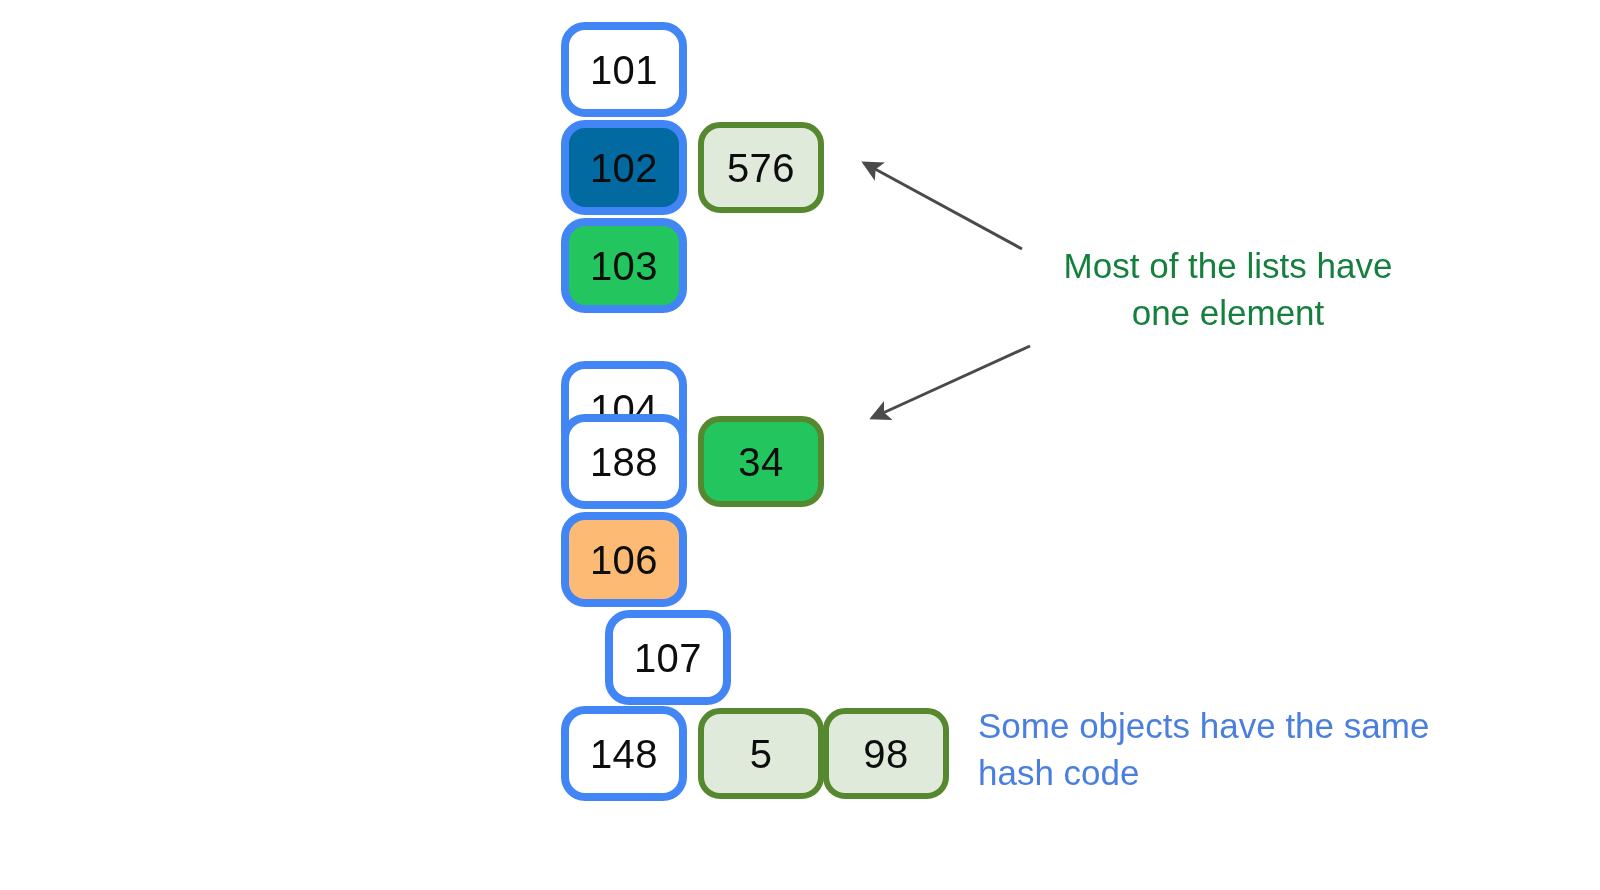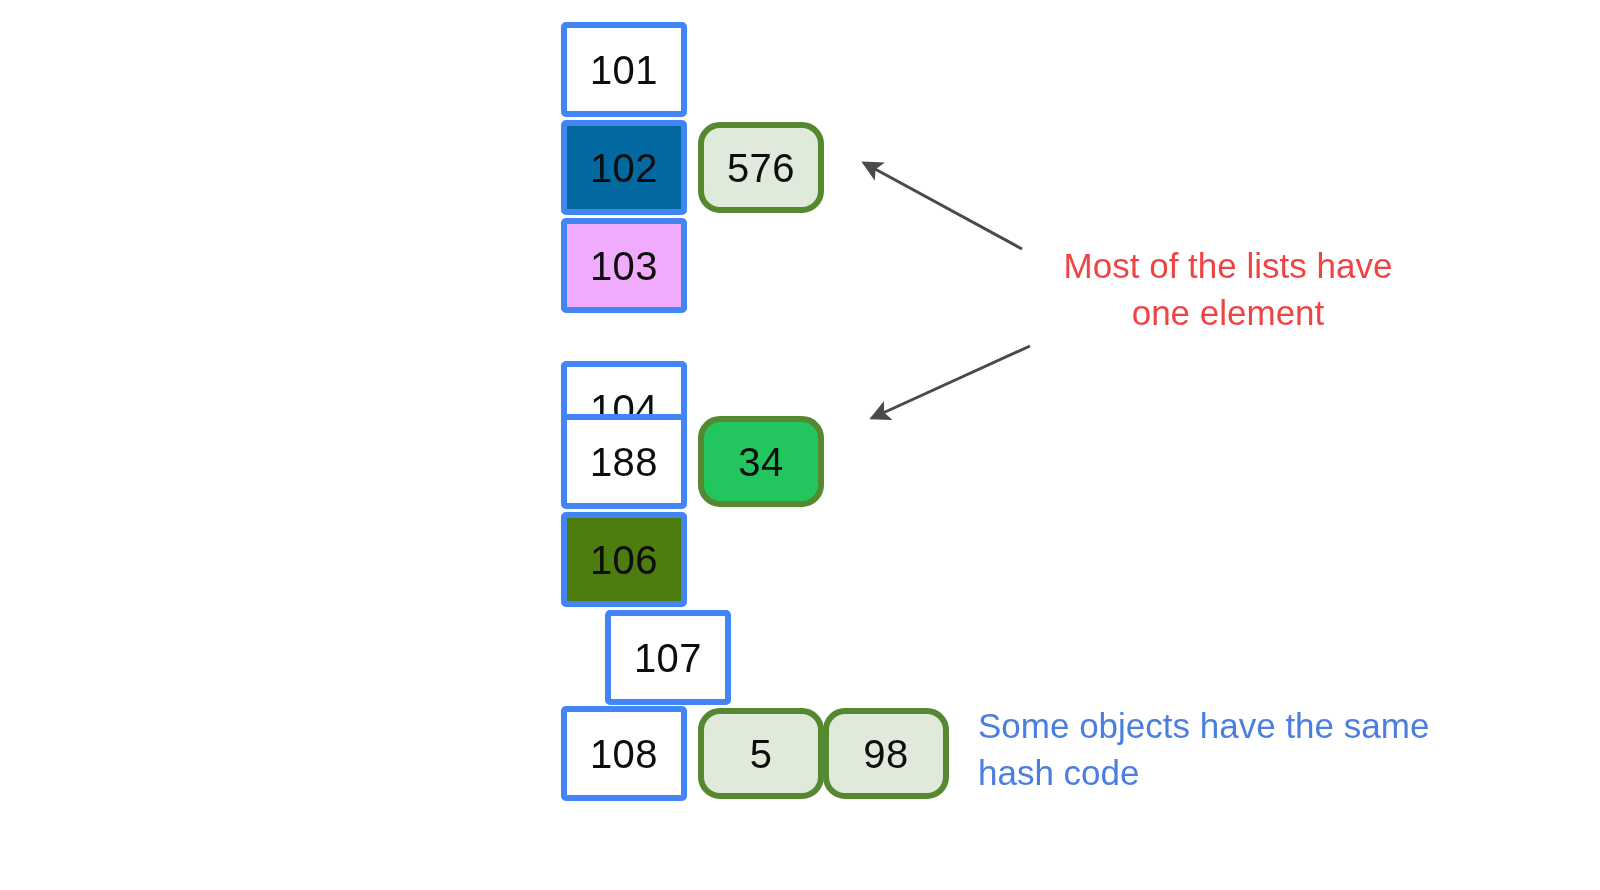--- a/index.html
+++ b/index.html
@@ -32,22 +32,22 @@
     height: 95px;
   }
 
   .index-cell {
     position: absolute;
     left: 0;
     top: 0;
     width: 126px;
     height: 95px;
     box-sizing: border-box;
-    border: 6px solid #eab308;
-    border-radius: 5px;
+    border: 8px solid #eab308;
+    border-radius: 24px;
     background: #ffffff;
     display: flex;
     align-items: center;
     justify-content: center;
     color: #0d0d0d;
     font-size: 40px;
     letter-spacing: 0.5px;
     line-height: 1;
     z-index: 2;
   }
@@ -118,48 +118,48 @@
   <div class="bucket-row" id="row-0" style="top:22px;">
     <div class="index-cell" style="border-color: rgb(66, 133, 244); background: rgb(255, 255, 255); color: rgb(13, 13, 13);">101</div>
   </div>
 
   <div class="bucket-row" id="row-1" style="top:120px;">
     <div class="index-cell" style="border-color: rgb(66, 133, 244); background: #0369a1; color: rgb(13, 13, 13);">102</div>
     <div class="entry-cell slot-0" style="border-color: rgb(85, 136, 47); background: rgb(223, 234, 218); color: rgb(13, 13, 13);">576</div>
   </div>
 
   <div class="bucket-row" id="row-2" style="top:218px;">
-    <div class="index-cell" style="border-color: rgb(66, 133, 244); background: #f0abfc; color: rgb(13, 13, 13);">103</div>
+    <div class="index-cell" style="border-color: rgb(66, 133, 244); background: #22c55e; color: rgb(13, 13, 13);">103</div>
   </div>
 
   <div class="bucket-row" id="row-3" style="top:316px;">
     <div class="index-cell" style="border-color: rgb(66, 133, 244); background: rgb(255, 255, 255); color: rgb(13, 13, 13); margin-top: 45px;">104</div>
   </div>
 
   <div class="bucket-row" id="row-4" style="top:414px;">
     <div class="index-cell" style="border-color: rgb(66, 133, 244); background: rgb(255, 255, 255); color: rgb(13, 13, 13);">188</div>
     <div class="entry-cell slot-0" style="border-color: rgb(85, 136, 47); background: #22c55e; color: rgb(13, 13, 13);">34</div>
   </div>
 
   <div class="bucket-row" id="row-5" style="top:512px;">
-    <div class="index-cell" style="border-color: rgb(66, 133, 244); background: #4d7c0f; color: rgb(13, 13, 13);">106</div>
+    <div class="index-cell" style="border-color: rgb(66, 133, 244); background: #fdba74; color: rgb(13, 13, 13);">106</div>
   </div>
 
   <div class="bucket-row" id="row-6" style="top:610px;">
     <div class="index-cell" style="border-color: rgb(66, 133, 244); background: rgb(255, 255, 255); color: rgb(13, 13, 13); margin-left: 44px;">107</div>
   </div>
 
   <div class="bucket-row" id="row-7" style="top:706px;">
-    <div class="index-cell" style="border-color: rgb(66, 133, 244); background: rgb(255, 255, 255); color: rgb(13, 13, 13);">108</div>
+    <div class="index-cell" style="border-color: rgb(66, 133, 244); background: rgb(255, 255, 255); color: rgb(13, 13, 13);">148</div>
     <div class="entry-cell slot-0" style="border-color: rgb(85, 136, 47); background: rgb(223, 234, 218); color: rgb(13, 13, 13);">5</div>
     <div class="entry-cell slot-1" style="border-color: rgb(85, 136, 47); background: rgb(223, 234, 218); color: rgb(13, 13, 13);">98</div>
   </div>
 
 
-  <div class="annotation lists-note" style="color: #ef4444;">Most of the lists have
+  <div class="annotation lists-note" style="color: #15803d;">Most of the lists have
 one element</div>
 
   <div class="annotation collision-note" style="color: rgb(74, 127, 224);">Some objects have the same
 hash code</div>
 
   <svg id="arrow-layer" viewBox="0 0 1600 890">
     <defs>
       <marker id="arrowhead" markerWidth="7" markerHeight="7" refX="6" refY="3.5" orient="auto" markerUnits="strokeWidth">
         <path d="M0,0 L7,3.5 L0,7 L1.6,3.5 z" fill="#4a4a4a"></path>
       </marker>

